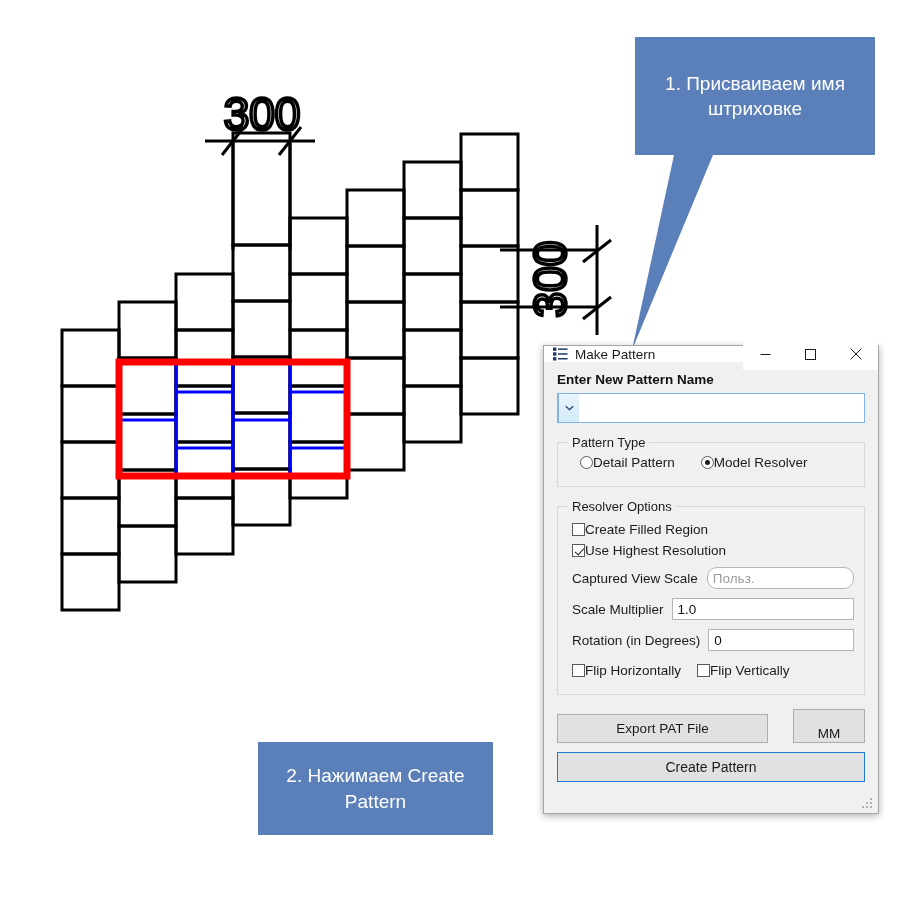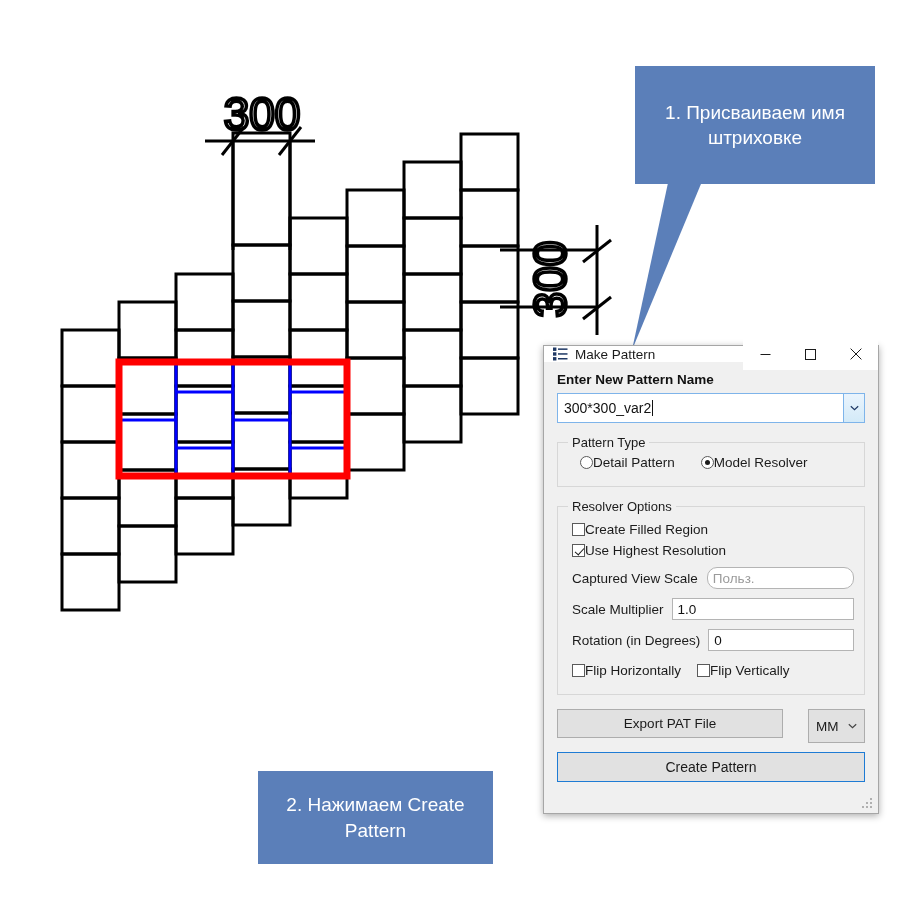--- a/index.html
+++ b/index.html
@@ -30,21 +30,20 @@
     position: absolute;
     box-sizing: border-box;
     color: #ffffff;
     display: flex;
     align-items: center;
     justify-content: center;
     text-align: center;
     font-size: 19px;
     line-height: 1.32;
     padding: 6px 14px;
-    margin-top: 29px;
   }
   #callout-1 {
     left: 635px;
     top: 37px;
     width: 240px;
     height: 118px;
   }
   #callout-2 {
     left: 258px;
     top: 742px;
@@ -253,42 +252,43 @@
   .flip-row {
     display: flex;
     align-items: center;
     gap: 16px;
     padding-left: 4px;
     margin-top: 12px;
   }
 
   .btn-row {
     display: flex;
-    align-items: flex-start;
+    align-items: flex-end;
     gap: 25px;
     margin-top: 14px;
   }
   .push-btn {
     background: #e1e1e1;
     border: 1px solid #adadad;
     box-sizing: border-box;
     height: 29px;
     display: flex;
     align-items: center;
     justify-content: center;
     font-size: 13.5px;
     color: #1b1b1b;
     cursor: default;
   }
   #btn-export { flex: 1 1 auto; }
   #btn-units {
-    width: 57px;
+    width: 72px;
     justify-content: space-between;
     padding: 16px 7px;
     box-sizing: border-box;
+    flex-direction: column;
   }
   #btn-create {
     margin-top: 9px;
     height: 30px;
     border: 1px solid #1e7bd4;
     background: #e1e1e1;
     display: flex;
     align-items: center;
     justify-content: center;
     font-size: 14px;
@@ -436,23 +436,20 @@
         </svg>
       </div>
     </div>
   </div>
 
   <div class="dlg-body">
 
     <div class="field-label-bold">Enter New Pattern Name</div>
 
     <div class="combo">
-      <div class="combo-value">
-        <span>300*300_var2</span><span class="combo-caret-text"></span>
-      </div>
       <div class="combo-btn">
         <svg width="9" height="6" viewBox="0 0 9 6">
           <path d="M0.8 1.2 L4.5 4.6 L8.2 1.2" fill="none" stroke="#1f3864" stroke-width="1.2"></path>
         </svg>
       </div>
     </div>
 
     <fieldset class="group" id="group-pattern-type">
       <legend>Pattern Type</legend>
       <div class="radio-row">

